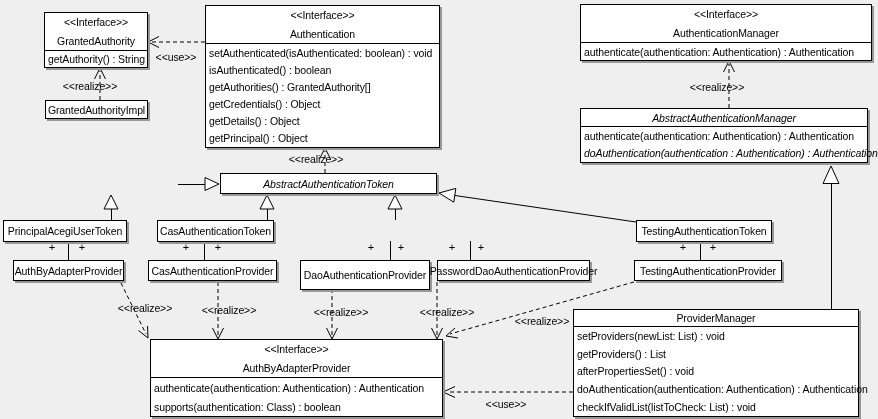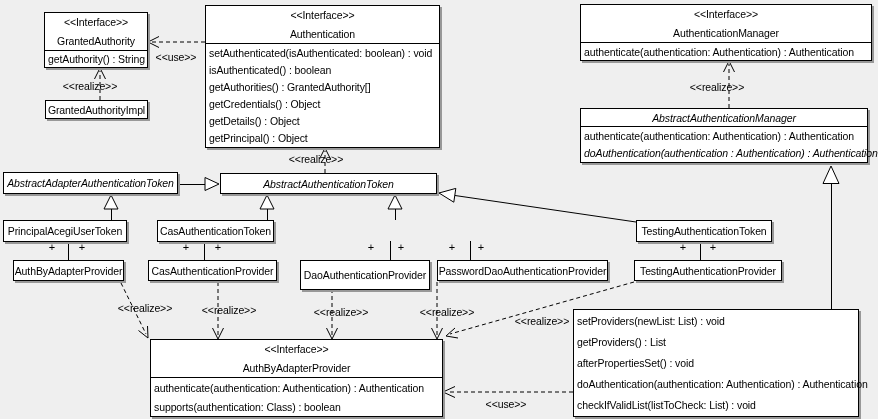--- a/index.html
+++ b/index.html
@@ -170,23 +170,20 @@
   <div class="uml-box" style="left:580px;top:108px;width:288px;height:55px">
     <div class="head" style="height:17px">
       <div class="cname it">AbstractAuthenticationManager</div>
     </div>
     <div class="methods">
       <div class="m">authenticate(authentication: Authentication) : Authentication</div>
       <div class="m it">doAuthentication(authentication : Authentication) : Authentication</div>
     </div>
   </div>
 
-  <div class="uml-box single" style="left:3px;top:172px;width:175px;height:22px">
-    <span class="cname it">AbstractAdapterAuthenticationToken</span>
-  </div>
 
   <div class="uml-box single" style="left:220px;top:173px;width:217px;height:21px">
     <span class="cname it">AbstractAuthenticationToken</span>
   </div>
 
   <div class="uml-box single" style="left:3px;top:220px;width:124px;height:22px">
     <span class="cname">PrincipalAcegiUserToken</span>
   </div>
 
   <div class="uml-box single" style="left:157px;top:220px;width:117px;height:22px">
@@ -203,40 +200,43 @@
   </div>
 
   <div class="uml-box single" style="left:148px;top:260px;width:129px;height:21px">
     <span class="cname">CasAuthenticationProvider</span>
   </div>
 
   <div class="uml-box single" style="left:300px;top:260px;width:130px;height:30px">
     <span class="cname">DaoAuthenticationProvider</span>
   </div>
 
-  <div class="uml-box single" style="left:437px;top:260px;width:171px;height:21px">
+  <div class="uml-box single" style="left:437px;top:260px;width:153px;height:21px">
     <span class="cname">PasswordDaoAuthenticationProvider</span>
   </div>
 
   <div class="uml-box single" style="left:634px;top:260px;width:148px;height:21px">
     <span class="cname">TestingAuthenticationProvider</span>
   </div>
 
   <div class="uml-box" style="left:150px;top:339px;width:293px;height:78px">
     <div class="head" style="height:37px">
       <div class="stereo">&lt;&lt;Interface&gt;&gt;</div>
       <div class="cname">AuthByAdapterProvider</div>
     </div>
     <div class="methods">
       <div class="m">authenticate(authentication: Authentication) : Authentication</div>
       <div class="m">supports(authentication: Class) : boolean</div>
     </div>
   </div>
 
   <div class="uml-box" style="left:573px;top:309px;width:286px;height:108px">
+    <div class="head" style="height:16px">
+      <div class="cname">ProviderManager</div>
+    </div>
     <div class="methods">
       <div class="m">setProviders(newList: List) : void</div>
       <div class="m">getProviders() : List</div>
       <div class="m">afterPropertiesSet() : void</div>
       <div class="m">doAuthentication(authentication: Authentication) : Authentication</div>
       <div class="m">checkIfValidList(listToCheck: List) : void</div>
     </div>
   </div>
 
   <div class="elabel" style="left:176px;top:57px">&lt;&lt;use&gt;&gt;</div>

